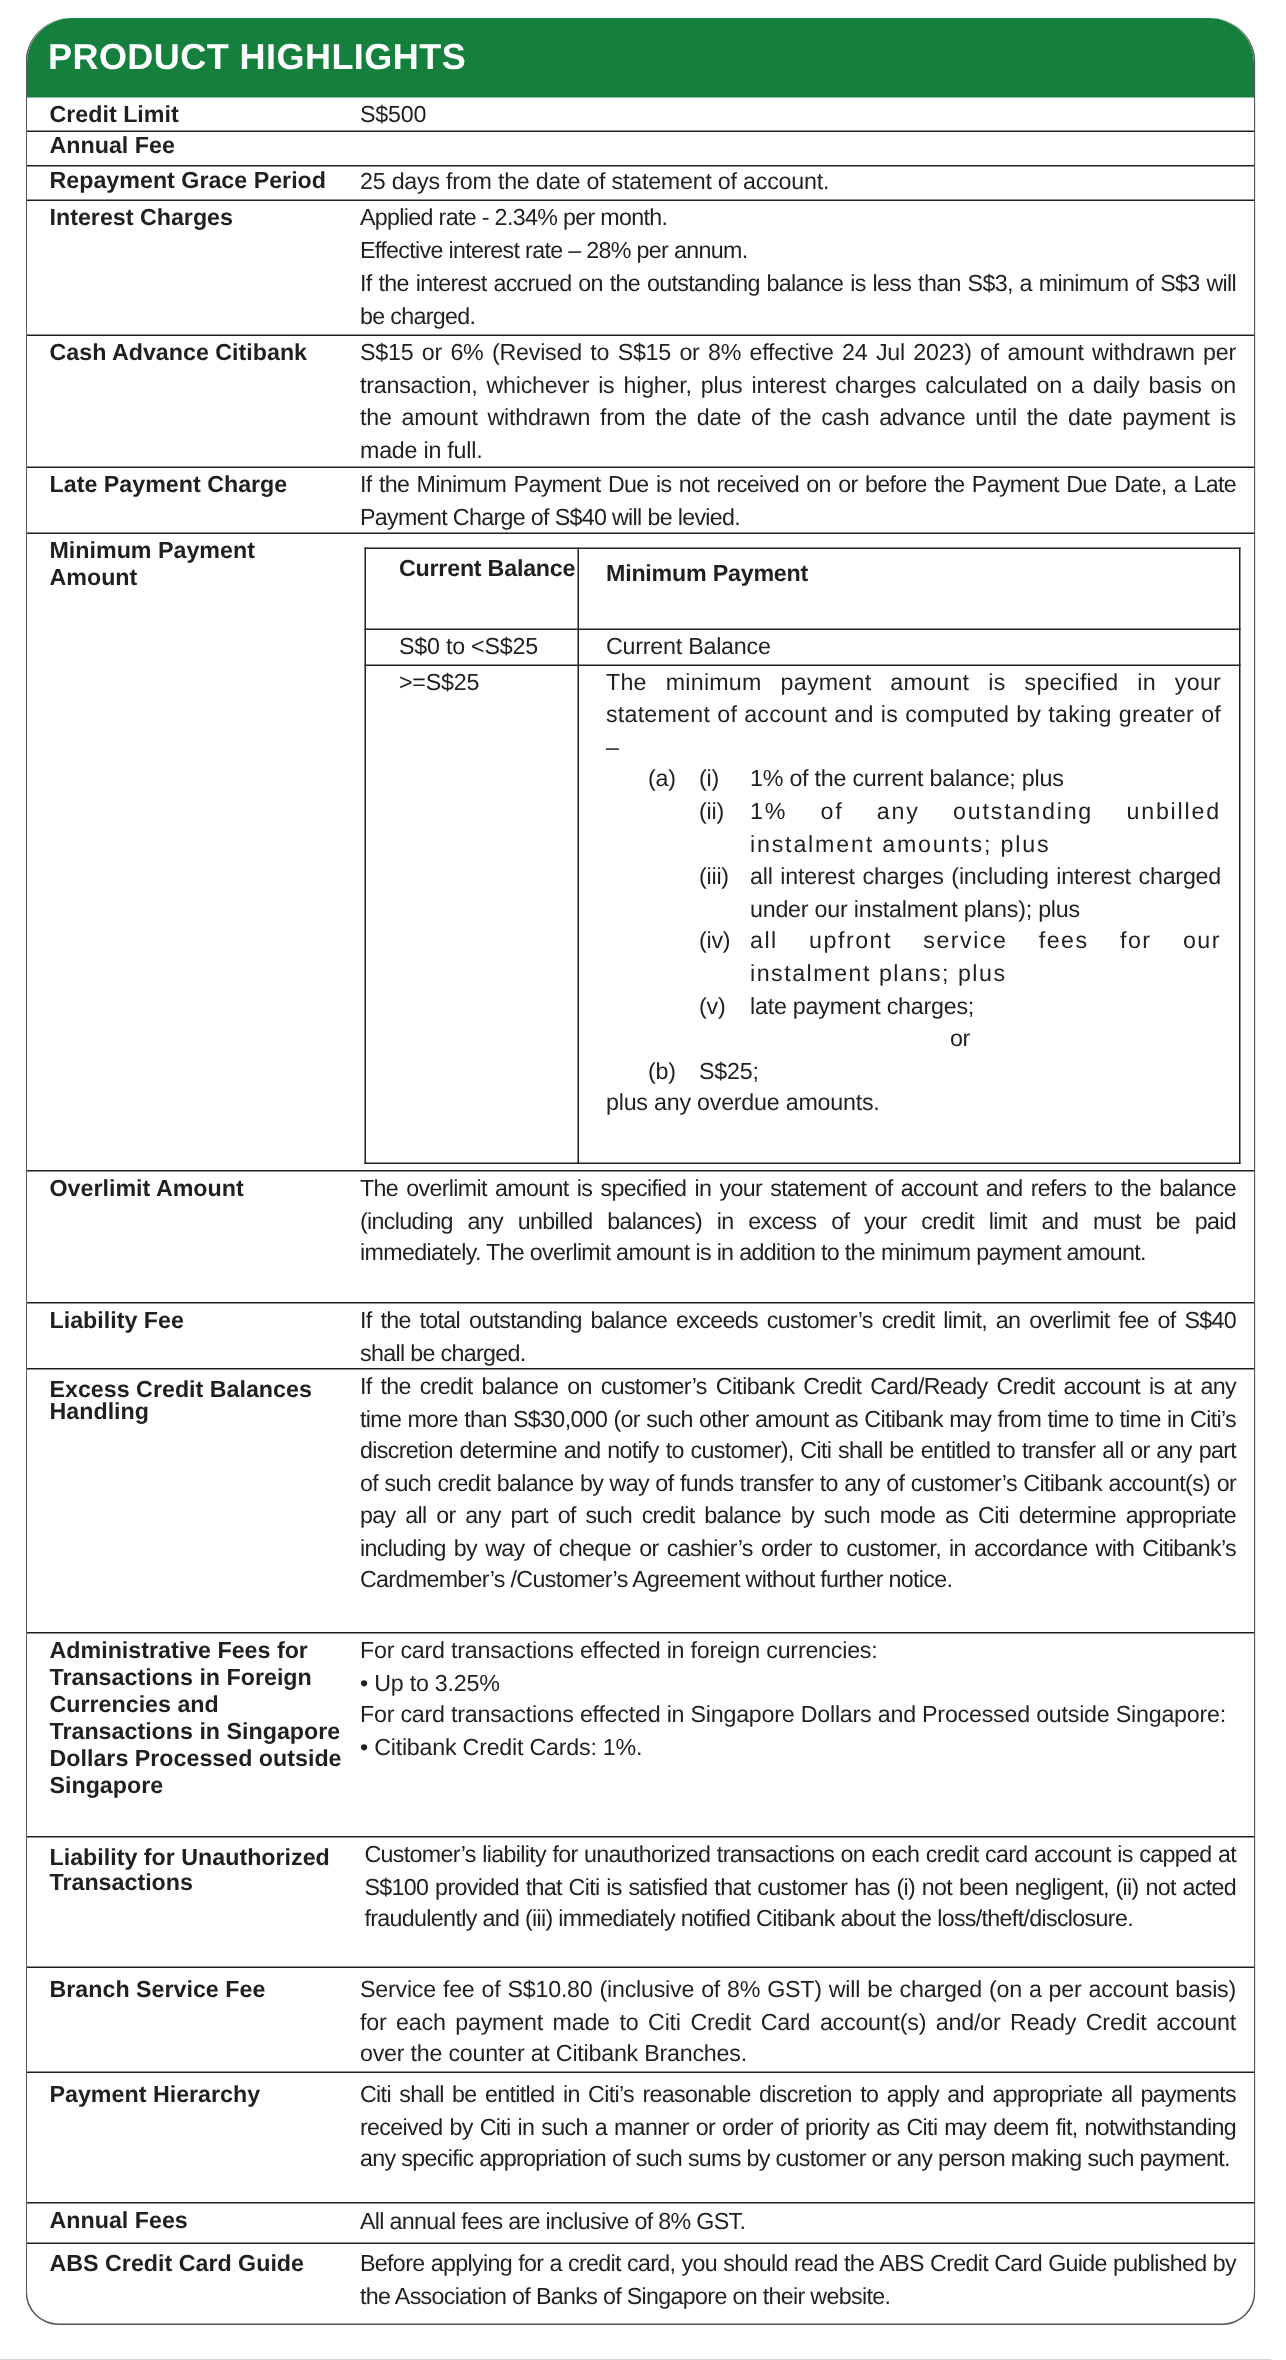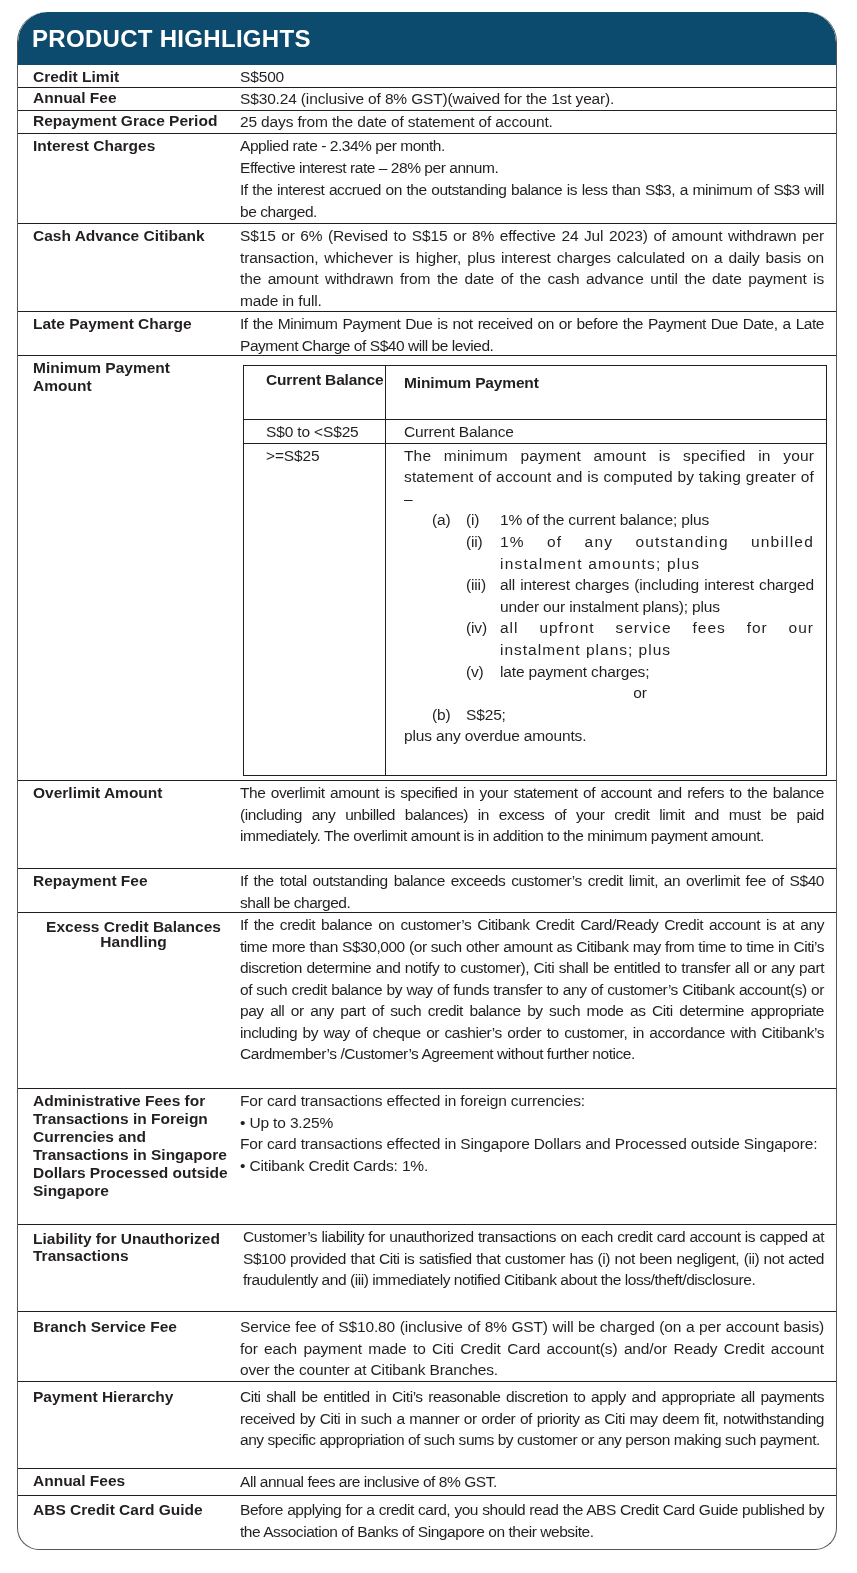--- a/index.html
+++ b/index.html
@@ -21,21 +21,21 @@
       width: 820px;
       height: 1538px;
       border: 1.5px solid #555;
       border-top: none;
       border-radius: 30px 30px 22px 22px;
       overflow: hidden;
       box-sizing: border-box;
     }
     .header {
       height: 53px;
-      background: #0c4a6e;
+      background: #15803d;
       color: #ffffff;
       display: flex;
       align-items: center;
       padding-left: 14px;
       font-weight: bold;
       font-size: 24px;
       letter-spacing: 0.3px;
       border-radius: 30px 30px 0 0;
     }
     .rows {
@@ -142,23 +142,20 @@
 
     <div class="row r-1">
       <div class="label">Credit Limit</div>
       <div class="value">
         <p>S$500</p>
       </div>
     </div>
 
     <div class="row r-2">
       <div class="label">Annual Fee</div>
-      <div class="value">
-        <p>S$30.24 (inclusive of 8% GST)(waived for the 1st year).</p>
-      </div>
     </div>
 
     <div class="row r-3">
       <div class="label">Repayment Grace Period</div>
       <div class="value">
         <p>25 days from the date of statement of account.</p>
       </div>
     </div>
 
     <div class="row r-4">
@@ -236,28 +233,28 @@
     </div>
 
     <div class="row r-8">
       <div class="label">Overlimit Amount</div>
       <div class="value condensed">
         <p>The overlimit amount is specified in your statement of account and refers to the balance (including any unbilled balances) in excess of your credit limit and must be paid immediately. The overlimit amount is in addition to the minimum payment amount.</p>
       </div>
     </div>
 
     <div class="row r-9">
-      <div class="label">Repayment Fee</div>
+      <div class="label">Liability Fee</div>
       <div class="value condensed">
         <p>If the total outstanding balance exceeds customer’s credit limit, an overlimit fee of S$40 shall be charged.</p>
       </div>
     </div>
 
     <div class="row r-10">
-      <div class="label" style="line-height:15px;padding-top:6px;padding-right:6px;text-align:center;">Excess Credit Balances Handling</div>
+      <div class="label" style="line-height:15px;padding-top:6px;padding-right:6px;">Excess Credit Balances Handling</div>
       <div class="value condensed">
         <p>If the credit balance on customer’s Citibank Credit Card/Ready Credit account is at any time more than S$30,000 (or such other amount as Citibank may from time to time in Citi’s discretion determine and notify to customer), Citi shall be entitled to transfer all or any part of such credit balance by way of funds transfer to any of customer’s Citibank account(s) or pay all or any part of such credit balance by such mode as Citi determine appropriate including by way of cheque or cashier’s order to customer, in accordance with Citibank’s Cardmember’s /Customer’s Agreement without further notice.</p>
       </div>
     </div>
 
     <div class="row r-11">
       <div class="label" style="padding-right:6px;">Administrative Fees for Transactions in Foreign Currencies and Transactions in Singapore Dollars Processed outside Singapore</div>
       <div class="value">
         <p>For card transactions effected in foreign currencies:</p>
         <p>• Up to 3.25%</p>

